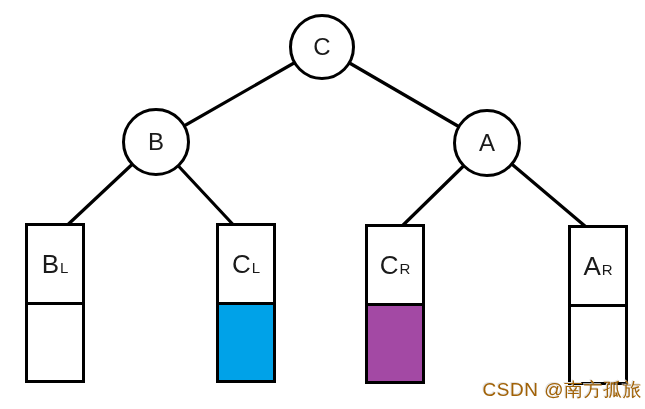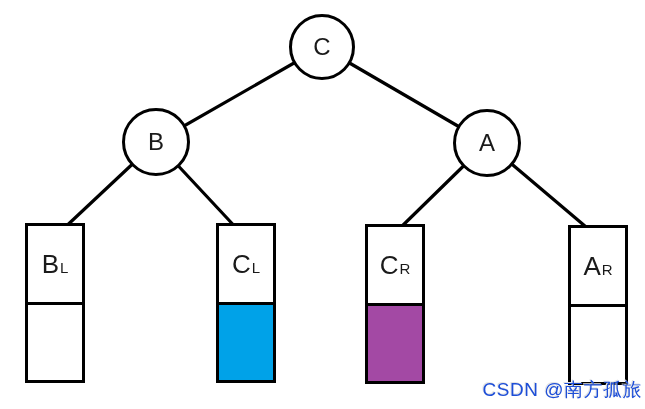--- a/index.html
+++ b/index.html
@@ -139,15 +139,15 @@
   <div class="leaf-node" id="leaf-AR">
     <div class="leaf-top">
       <span class="leaf-label">
         <span class="main">A</span>
         <span class="sub">R</span>
       </span>
     </div>
     <div class="leaf-bottom" style="background: rgb(255, 255, 255);"></div>
   </div>
 
-  <div class="watermark" style="color: #1d4ed8;">CSDN @南方孤旅</div>
+  <div class="watermark" style="color: #a16207;">CSDN @南方孤旅</div>
 
 </div>
 
 </body></html>

